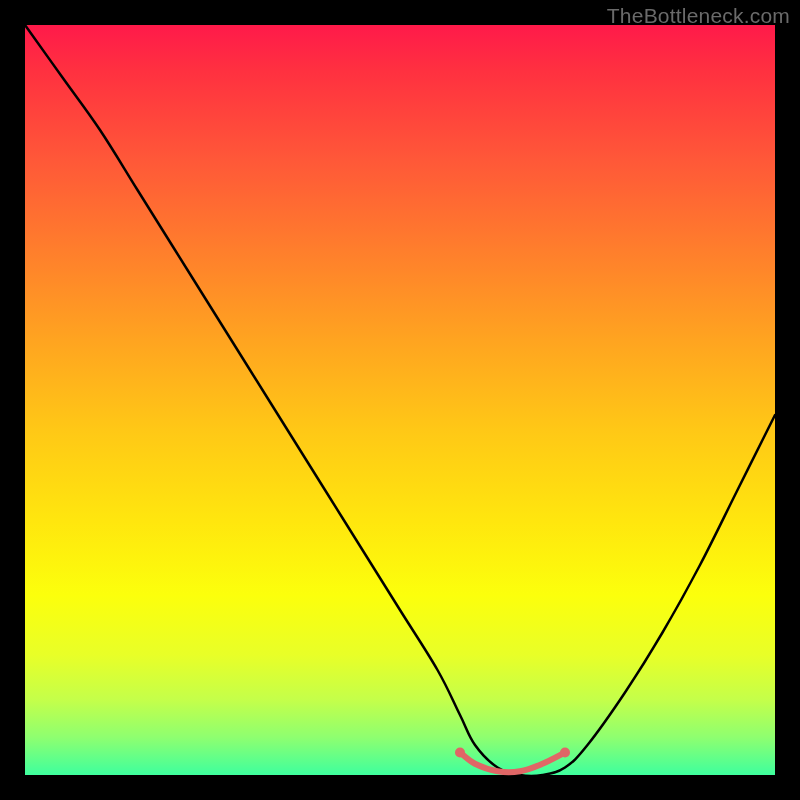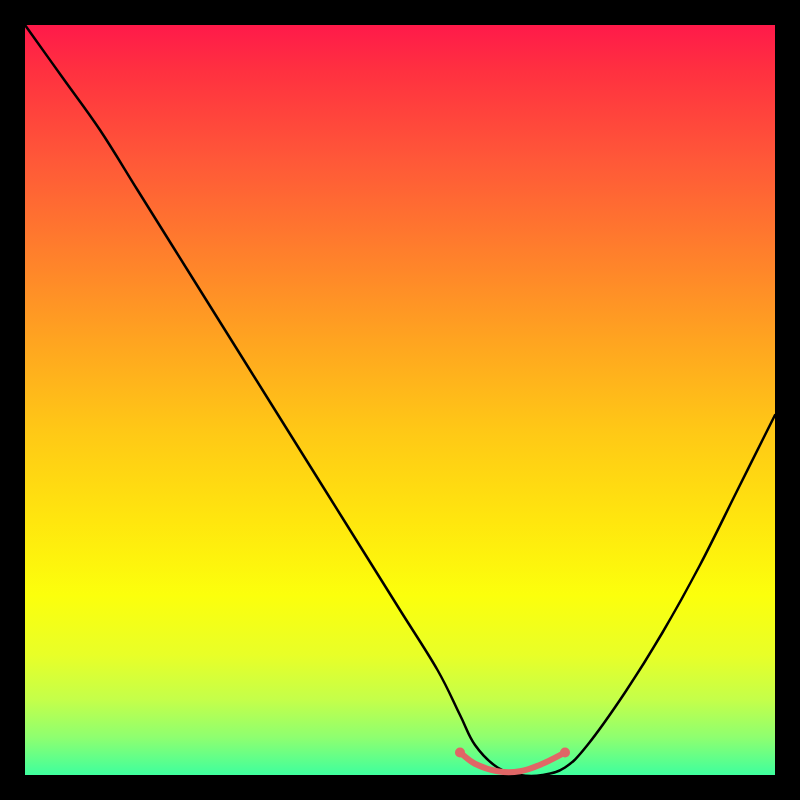--- a/index.html
+++ b/index.html
@@ -65,14 +65,15 @@
         <path id="highlight-curve" fill="none" stroke="#e06666" stroke-width="6" stroke-linecap="round" stroke-linejoin="round" d="M 434.99999999999994 727.5 C 437.69999999999993 729.525, 443.25 735.375, 450 738.75 C 456.75 742.125, 464.4 744.9, 472.5 746.25 C 480.6 747.6, 486.9 747.6, 495 746.25 C 503.1 744.9, 509.4 742.125, 517.5 738.75 C 525.6 735.375, 535.95 729.525, 540 727.5"></path>
       </g>
       <g id="markers">
           <circle cx="434.99999999999994" cy="727.5" r="5" fill="#e06666"></circle>
           <circle cx="540" cy="727.5" r="5" fill="#e06666"></circle>
         </g>
     </svg>
 
   </div>
 
+  <div class="watermark">TheBottleneck.com</div>
 
 </div>
 
 </body></html>

